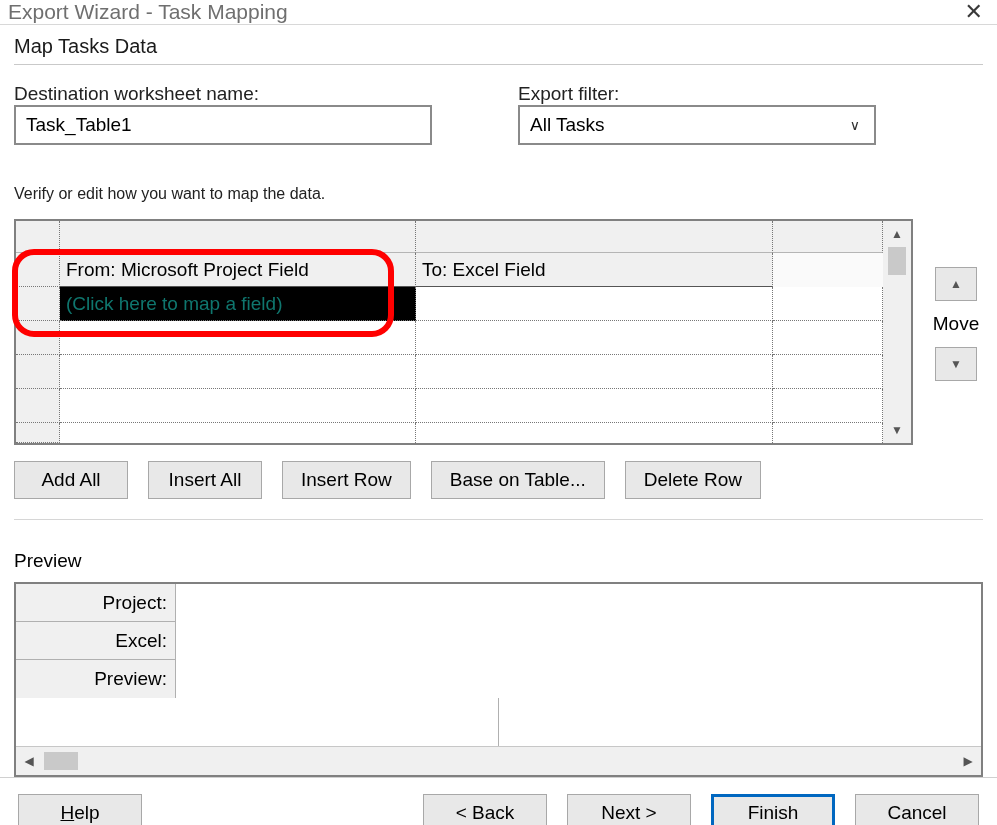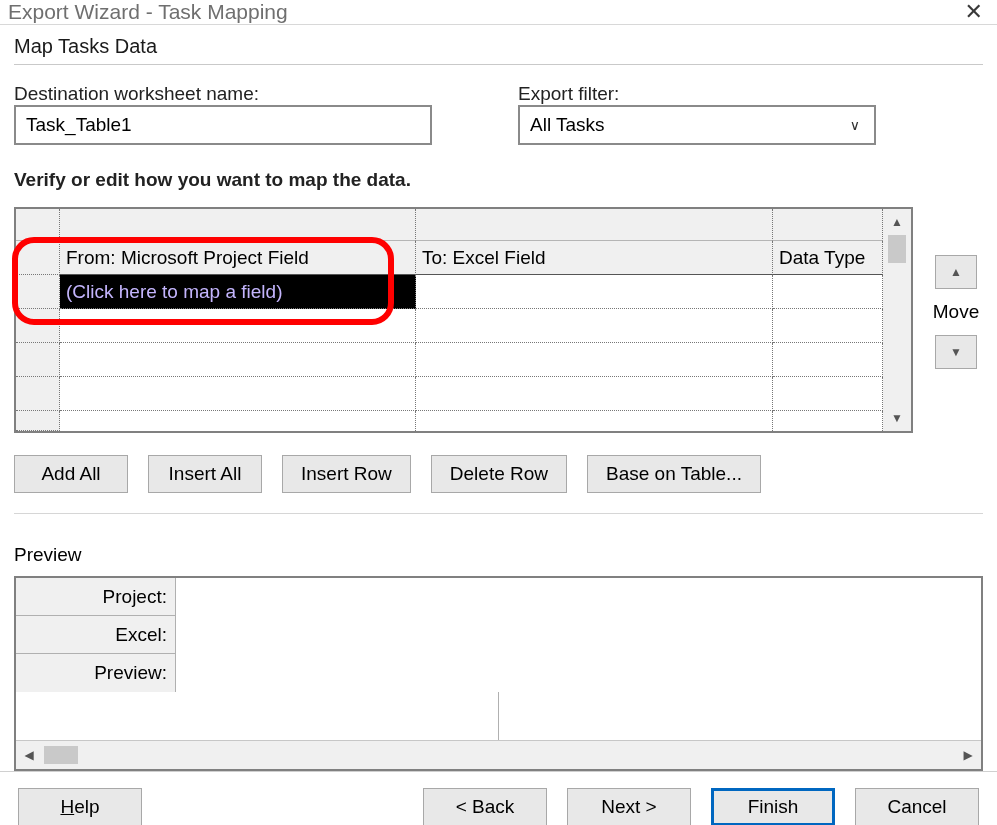--- a/index.html
+++ b/index.html
@@ -42,21 +42,21 @@
       font-size: 19px;
       padding: 4px 10px;
       background: #fff;
       font-family: inherit;
     }
     .select {
       display: flex; align-items: center; justify-content: space-between;
     }
     .select-chevron { font-size: 14px; color: #303030; padding-right: 4px; }
 
-    .desc-label { font-size: 19px; color: #222; margin-top: 24px; font-weight: bold; }
+    .desc-label { font-size: 16px; color: #222; margin-top: 40px; }
 
     .mapping-area { display: flex; margin-top: 16px; gap: 16px; }
     .mapping-grid-wrap { display: flex; flex-direction: column; flex: 1; }
     .mapping-grid {
       border: 2px solid #808080;
       display: flex;
     }
     .grid-body { flex: 1; }
     .grid-row { display: flex; height: 34px; }
     .grid-row.header { background: #fafafa; }
@@ -73,21 +73,21 @@
       display: flex; align-items: center;
       padding: 0 6px; font-size: 19px; background: #fff;
       overflow: hidden; white-space: nowrap;
     }
     .grid-row.top-spacer .hcell { border-bottom: 1px solid #b5b5b5; background: #f0f0f0; }
     .grid-row.header .hcell { background: #f0f0f0; border-bottom: 1px solid #555; }
     .col-from { width: 356px; }
     .col-to { width: 357px; }
     .col-type { flex: 1; }
     .dcell.selected {
-      background: #000; color: #c4b5fd;
+      background: #000; color: #0f766e;
     }
     .scrollbar {
       width: 28px; background: #f0f0f0;
       display: flex; flex-direction: column; align-items: center; justify-content: space-between;
       padding: 2px 0;
     }
     .sb-btn { width: 22px; height: 22px; display: flex; align-items: center; justify-content: center; font-size: 12px; color: #555; cursor: pointer; }
     .sb-thumb { width: 18px; height: 28px; background: #c9c9c9; margin-top: 2px; }
     .sb-top-grp { display: flex; flex-direction: column; align-items: center; }
 
@@ -100,21 +100,21 @@
 
     .move-col { display: flex; flex-direction: column; align-items: center; width: 54px; padding-top: 48px; }
     .move-btn {
       width: 42px; height: 34px;
       background: #e8e8e8; border: 1px solid #a8a8a8;
       display: flex; align-items: center; justify-content: center;
       cursor: pointer; font-size: 12px; color: #555;
     }
     .move-label { margin: 12px 0; font-size: 19px; }
 
-    .btn-row { display: flex; gap: 20px; margin-top: 22px; }
+    .btn-row { display: flex; gap: 20px; margin-top: 16px; }
     .btn {
       height: 38px; min-width: 114px; padding: 0 18px;
       background: #e8e8e8; border: 1px solid #a8a8a8;
       font-size: 19px; font-family: inherit; cursor: pointer;
       display: flex; align-items: center; justify-content: center;
     }
     .btn.primary { border: 3px solid #0067c0; background: #e8e8e8; }
 
     .preview-label { font-size: 19px; margin-top: 30px; }
     .preview-box {
@@ -183,21 +183,20 @@
             <div class="grid-row top-spacer">
               <div class="row-head-cell"></div>
               <div class="hcell col-from"></div>
               <div class="hcell col-to"></div>
               <div class="hcell col-type"></div>
             </div>
             <div class="grid-row header">
               <div class="row-head-cell"></div>
               <div class="hcell col-from">From: Microsoft Project Field</div>
               <div class="hcell col-to">To:  Excel Field</div>
-              <div class="hcell col-type">Data Type</div>
             </div>
             <div class="grid-row data-row">
               <div class="row-head-cell"></div>
               <div class="dcell col-from selected">(Click here to map a field)</div>
               <div class="dcell col-to"></div>
               <div class="dcell col-type"></div>
             </div>
             <div class="grid-row data-row">
               <div class="row-head-cell"></div>
               <div class="dcell col-from"></div>
@@ -243,22 +242,22 @@
         <div class="move-btn">
           <span>▼</span>
         </div>
       </div>
     </div>
 
     <div class="btn-row">
       <button class="btn">Add All</button>
       <button class="btn">Insert All</button>
       <button class="btn">Insert Row</button>
+      <button class="btn" style="min-width:170px;">Base on Table...</button>
       <button class="btn">Delete Row</button>
-      <button class="btn" style="min-width:170px;">Base on Table...</button>
     </div>
 
     <div class="light-divider"></div>
     <div class="preview-label">Preview</div>
     <div class="preview-box">
       <div class="preview-rows">
         <div class="prow">
           <div class="plabel">Project:</div>
           <div class="pspace"></div>
         </div>

